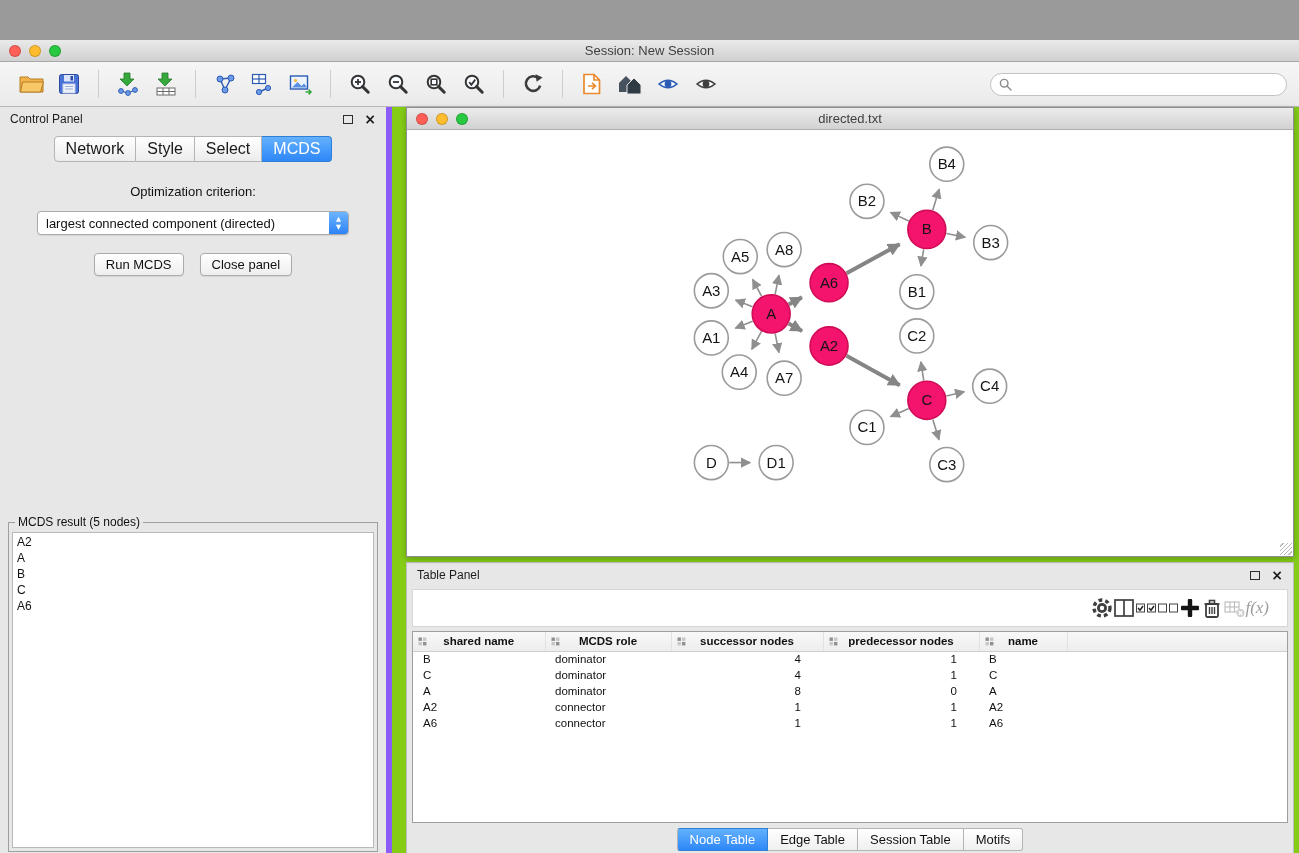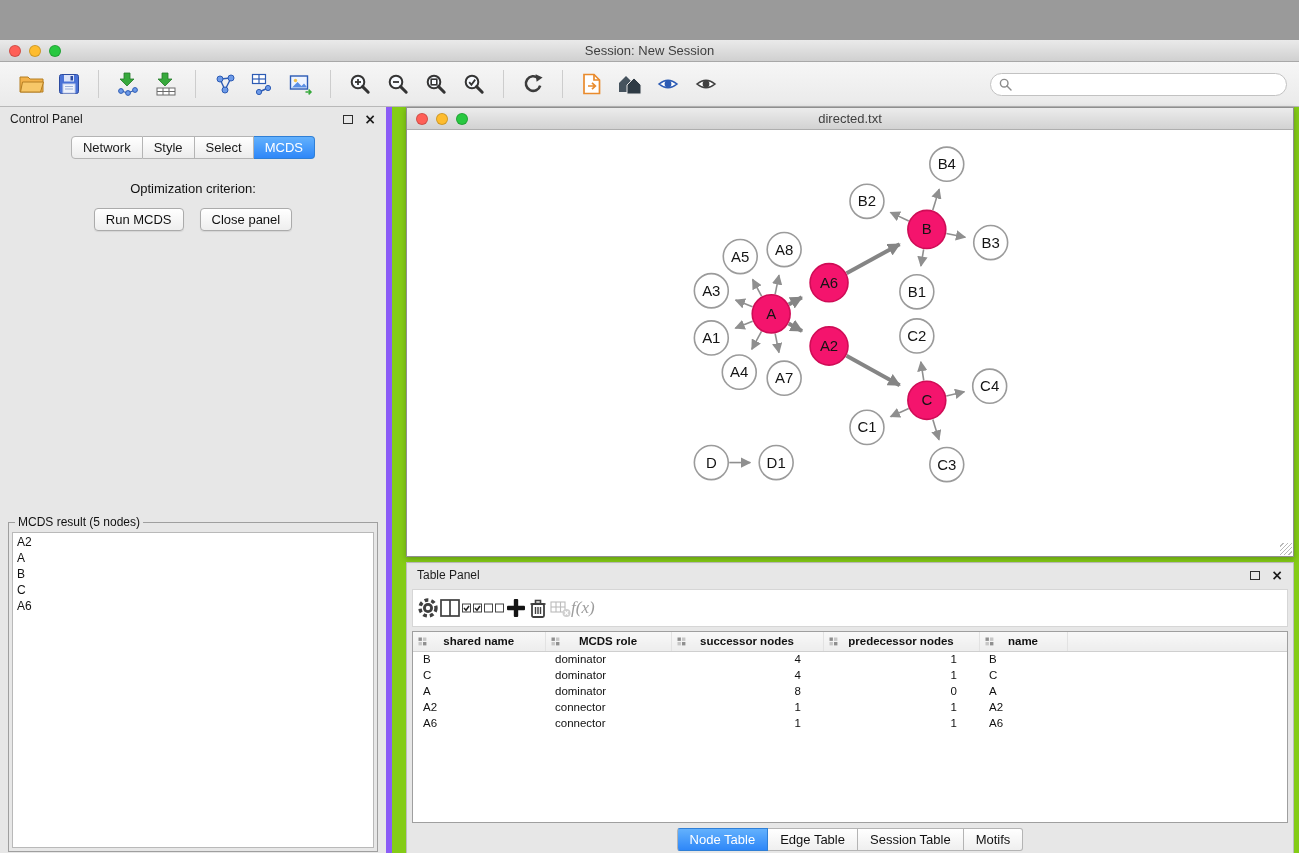--- a/index.html
+++ b/index.html
@@ -19,21 +19,21 @@
 .searchbox{margin-left:auto;width:297px;height:23px;background:#fff;border:1px solid #c2c2c2;border-radius:12px;display:flex;align-items:center;padding:0 8px;gap:5px;}
 .searchbox input{flex:1;border:none;outline:none;font-size:12px;background:transparent;color:#333;font-family:inherit;}
 
 .main{flex:1;display:flex;min-height:0;padding-bottom:4px;}
 .control-panel{width:392px;flex:0 0 392px;background:#e7e7e7;border-right:6px solid #8b5cf6;display:flex;flex-direction:column;}
 .panel-header{height:24px;flex:0 0 24px;display:flex;align-items:center;padding:0 10px;font-size:12px;color:#1c1c1c;}
 .panel-controls{margin-left:auto;display:flex;gap:11px;align-items:center;}
 .float-icon{width:10px;height:9px;border:1.4px solid #2d2d2d;display:inline-block;}
 .close-x{font-size:14px;font-weight:bold;color:#1a1a1a;line-height:1;font-family:"DejaVu Sans",sans-serif;cursor:pointer;}
 .seg-row{display:flex;justify-content:center;margin:5px 0 0;}
-.seg-tab{padding:3px 11px;font-size:13px;color:#1a1a1a;background:linear-gradient(#ffffff,#ececec);border:1px solid #b4b4b4;border-left:none;cursor:pointer;}
+.seg-tab{padding:3px 11px;font-size:16px;color:#1a1a1a;background:linear-gradient(#ffffff,#ececec);border:1px solid #b4b4b4;border-left:none;cursor:pointer;}
 .seg-row .seg-tab:first-child{border-left:1px solid #b4b4b4;border-radius:4px 0 0 4px;}
 .seg-row .seg-tab:last-child{border-radius:0 4px 4px 0;}
 .seg-tab.active{background:linear-gradient(#63b1fd,#2e87f8);color:#fff;border-color:#2f7fd6;}
 .panel-content{flex:1;display:flex;flex-direction:column;min-height:0;padding-top:22px;}
 .opt-label{text-align:center;font-size:13px;color:#111;margin-bottom:12px;}
 .dropdown{width:312px;height:24px;margin:0 auto 18px;background:#fff;border:1px solid #ababab;border-radius:4px;display:flex;align-items:center;font-size:13px;color:#111;padding-left:8px;position:relative;cursor:pointer;box-shadow:0 1px 1px rgba(0,0,0,.08);}
 .stepper{position:absolute;right:0;top:0;bottom:0;width:19px;border-radius:0 3px 3px 0;background:linear-gradient(#6cb5fe,#2e82f6);display:flex;flex-direction:column;align-items:center;justify-content:center;gap:1px;color:#fff;}
 .stepper span{font-size:6.5px;line-height:1;font-family:"DejaVu Sans",sans-serif;}
 .btn-row{display:flex;justify-content:center;gap:16px;}
 .mac-btn{font-size:13px;color:#111;padding:3px 11px;border:1px solid #ababab;border-radius:4px;background:linear-gradient(#ffffff,#eeeeee);cursor:pointer;box-shadow:0 1px 1px rgba(0,0,0,.08);font-family:inherit;}
@@ -43,21 +43,21 @@
 .result-item{line-height:16px;}
 
 .right-area{flex:1;display:flex;flex-direction:column;min-width:0;padding:0 5px 0 14px;gap:5px;}
 .network-window{height:450px;flex:0 0 450px;background:#fff;border:1px solid #8f8f8f;display:flex;flex-direction:column;box-shadow:0 2px 6px rgba(0,0,0,.25);position:relative;}
 .net-titlebar{height:22px;flex:0 0 22px;background:linear-gradient(#ececec,#d2d2d2);border-bottom:1px solid #aeaeae;display:flex;align-items:center;position:relative;}
 .net-canvas{flex:1;position:relative;background:#fff;}
 .net-canvas svg{position:absolute;inset:0;width:100%;height:100%;}
 .grip{position:absolute;right:1px;bottom:1px;width:12px;height:12px;background:repeating-linear-gradient(135deg,transparent 0 2px,#b9b9b9 2px 3px);}
 
 .table-panel{flex:1;background:#e7e7e7;border:1px solid #bdbdbd;display:flex;flex-direction:column;min-height:0;}
-.tp-toolbar{height:38px;flex:0 0 38px;background:#fff;border:1px solid #d6d6d6;margin:2px 5px 4px;display:flex;align-items:center;padding:0 4px;}
+.tp-toolbar{height:38px;flex:0 0 38px;background:#fff;border:1px solid #d6d6d6;margin:2px 5px 4px;display:flex;align-items:center;padding:0 18px;justify-content:flex-end;}
 .tp-btn{background:none;border:none;display:flex;align-items:center;cursor:pointer;}
 .fx-label{font-family:"Liberation Serif",serif;font-style:italic;font-size:17px;color:#9c9c9c;}
 .table-area{flex:1;margin:0 5px;background:#fff;border:1px solid #9f9f9f;overflow:hidden;}
 table.data{border-collapse:collapse;width:100%;table-layout:fixed;font-size:11.5px;color:#111;}
 table.data col.c0{width:132px}table.data col.c1{width:126px}table.data col.c2{width:152px}table.data col.c3{width:156px}table.data col.c4{width:88px}
 table.data th{height:19px;background:linear-gradient(#f8f8f8,#ededed);border-bottom:1px solid #cfcfcf;border-right:1px solid #e2e2e2;font-weight:bold;text-align:center;position:relative;}
 table.data th:last-child{border-right:none;}
 table.data th .colicon{position:absolute;left:5px;top:5px;}
 table.data td{height:16px;padding:0 0 0 10px;white-space:nowrap;overflow:hidden;}
 table.data td.num{text-align:right;padding:0 22px 0 0;}
@@ -245,20 +245,27 @@
         </span>
       </div>
       <div class="seg-row">
           <div class="seg-tab">Network</div>
           <div class="seg-tab">Style</div>
           <div class="seg-tab">Select</div>
           <div class="seg-tab active">MCDS</div>
         </div>
       <div class="panel-content">
         <div class="opt-label">Optimization criterion:</div>
+        <div class="dropdown">
+          <span>largest connected component (directed)</span>
+          <span class="stepper">
+            <span>▲</span>
+            <span>▼</span>
+          </span>
+        </div>
         <div class="btn-row">
           <button class="mac-btn">Run MCDS</button>
           <button class="mac-btn">Close panel</button>
         </div>
         <fieldset class="result-fieldset">
           <legend>MCDS result (5 nodes)</legend>
           <div class="result-list">
               <div class="result-item">A2</div>
               <div class="result-item">A</div>
               <div class="result-item">B</div>

